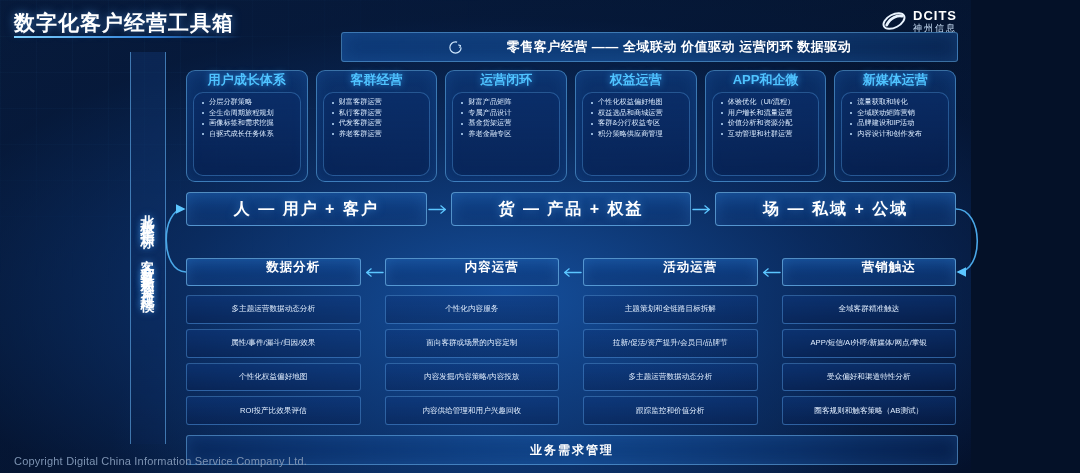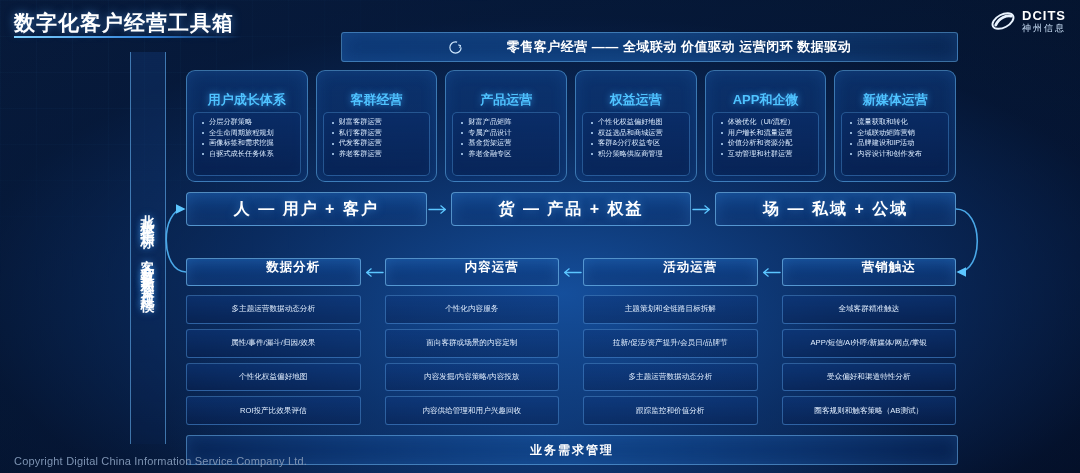--- a/index.html
+++ b/index.html
@@ -3,21 +3,21 @@
 <meta charset="utf-8">
 <style>
   html,body{margin:0;padding:0;}
   body{
     width:1080px;height:473px;overflow:hidden;
     font-family:"Liberation Sans","DejaVu Sans",sans-serif;
     background:#041128;
     color:#e8f3ff;
   }
   #slide{
-    position:relative;width:1080px;height:473px;
+    position:relative;width:971px;height:473px;
     background:
       radial-gradient(ellipse 900px 420px at 52% 62%, rgba(22,84,166,0.90) 0%, rgba(12,52,114,0.72) 36%, rgba(6,28,68,0.35) 66%, rgba(3,14,40,0) 100%),
       radial-gradient(ellipse 520px 260px at 50% 92%, rgba(30,104,190,0.55) 0%, rgba(8,34,82,0.0) 72%),
       linear-gradient(160deg,#071a3a 0%,#05152f 38%,#041028 75%,#030b1e 100%);
     text-decoration: underline;
   }
   
   #slide:before{
     content:"";position:absolute;inset:0;
     background-image:
@@ -70,26 +70,26 @@
   }
   .banner .bi{width:15px;height:15px;flex:0 0 auto;}
   .banner .btxt{font-size:13px;font-weight:bold;color:#ffffff;letter-spacing:.5px;margin-left:36px;}
 
   
   .cards{position:absolute;left:186px;top:70px;width:770px;height:112px;display:flex;gap:8px;}
   .card{
     flex:1;border:1px solid rgba(110,195,255,.5);border-radius:9px;
     background:linear-gradient(180deg,rgba(15,62,132,.62),rgba(8,36,90,.42));
     box-shadow:inset 0 0 16px rgba(50,140,235,.16);
-    display:flex;flex-direction:column;align-items:center;padding-top:20px;
+    display:flex;flex-direction:column;align-items:center;padding-top:0;
   }
   .card-h{font-size:13px;font-weight:bold;color:#4fc3ff;text-shadow:0 0 7px rgba(60,170,255,.7);line-height:18px;}
   .card-b{
     margin:3px 5px 5px 5px;width:calc(100% - 12px);flex:1;
-    border:1px solid rgba(95,175,245,.35);border-radius:5px;
+    border:1px solid rgba(95,175,245,.35);border-radius:10px;
     background:linear-gradient(180deg,rgba(10,44,104,.55),rgba(6,28,74,.4));
     padding:4px 3px 2px 3px;box-sizing:border-box;
   }
   .card-b ul{margin:0;padding:0;list-style:none;}
   .card-b li{
     font-size:7.2px;color:#dcecff;line-height:10.6px;
     padding-left:12px;position:relative;white-space:nowrap;
   }
   .card-b li:before{
     content:"";position:absolute;left:5px;top:4.6px;width:2px;height:2px;
@@ -193,21 +193,21 @@
         <div class="card-b">
           <ul>
             <li>财富客群运营</li>
             <li>私行客群运营</li>
             <li>代发客群运营</li>
             <li>养老客群运营</li>
           </ul>
         </div>
       </div>
       <div class="card">
-        <div class="card-h">产品运营</div>
+        <div class="card-h">运营闭环</div>
         <div class="card-b">
           <ul>
             <li>财富产品矩阵</li>
             <li>专属产品设计</li>
             <li>基金货架运营</li>
             <li>养老金融专区</li>
           </ul>
         </div>
       </div>
       <div class="card">

